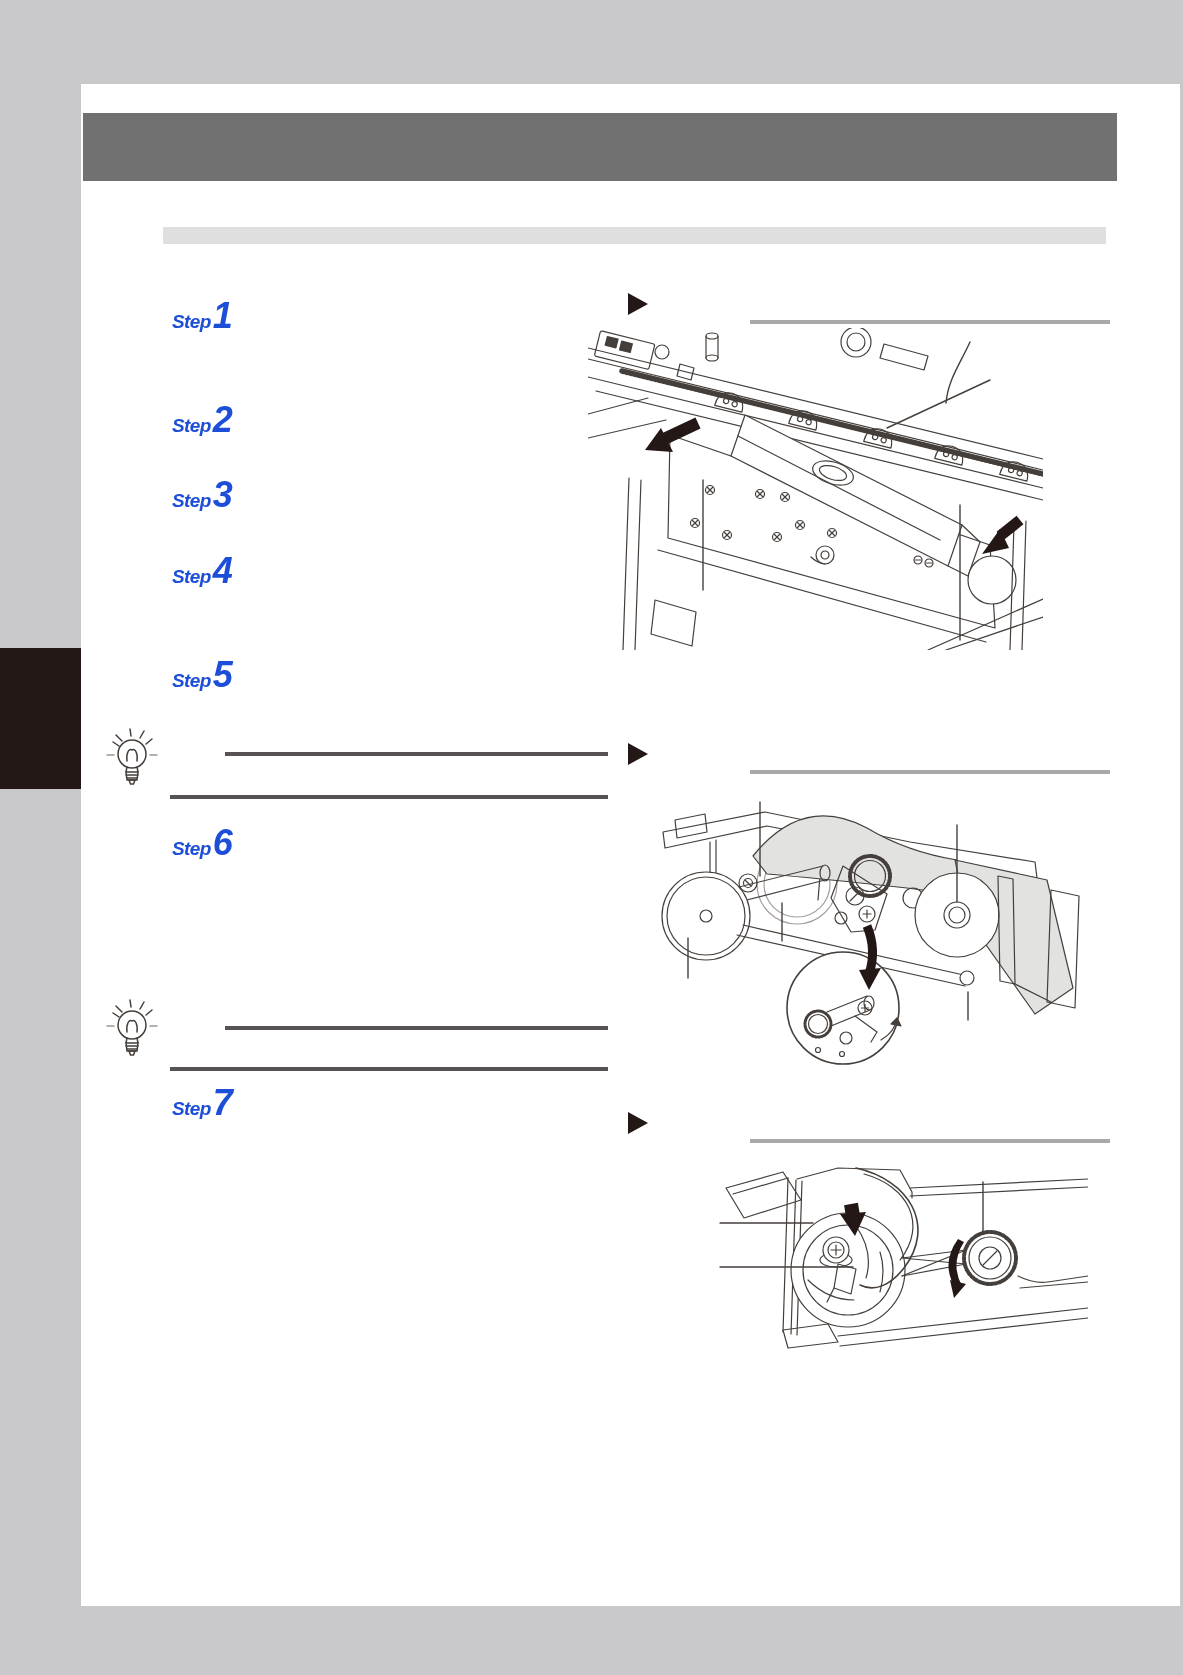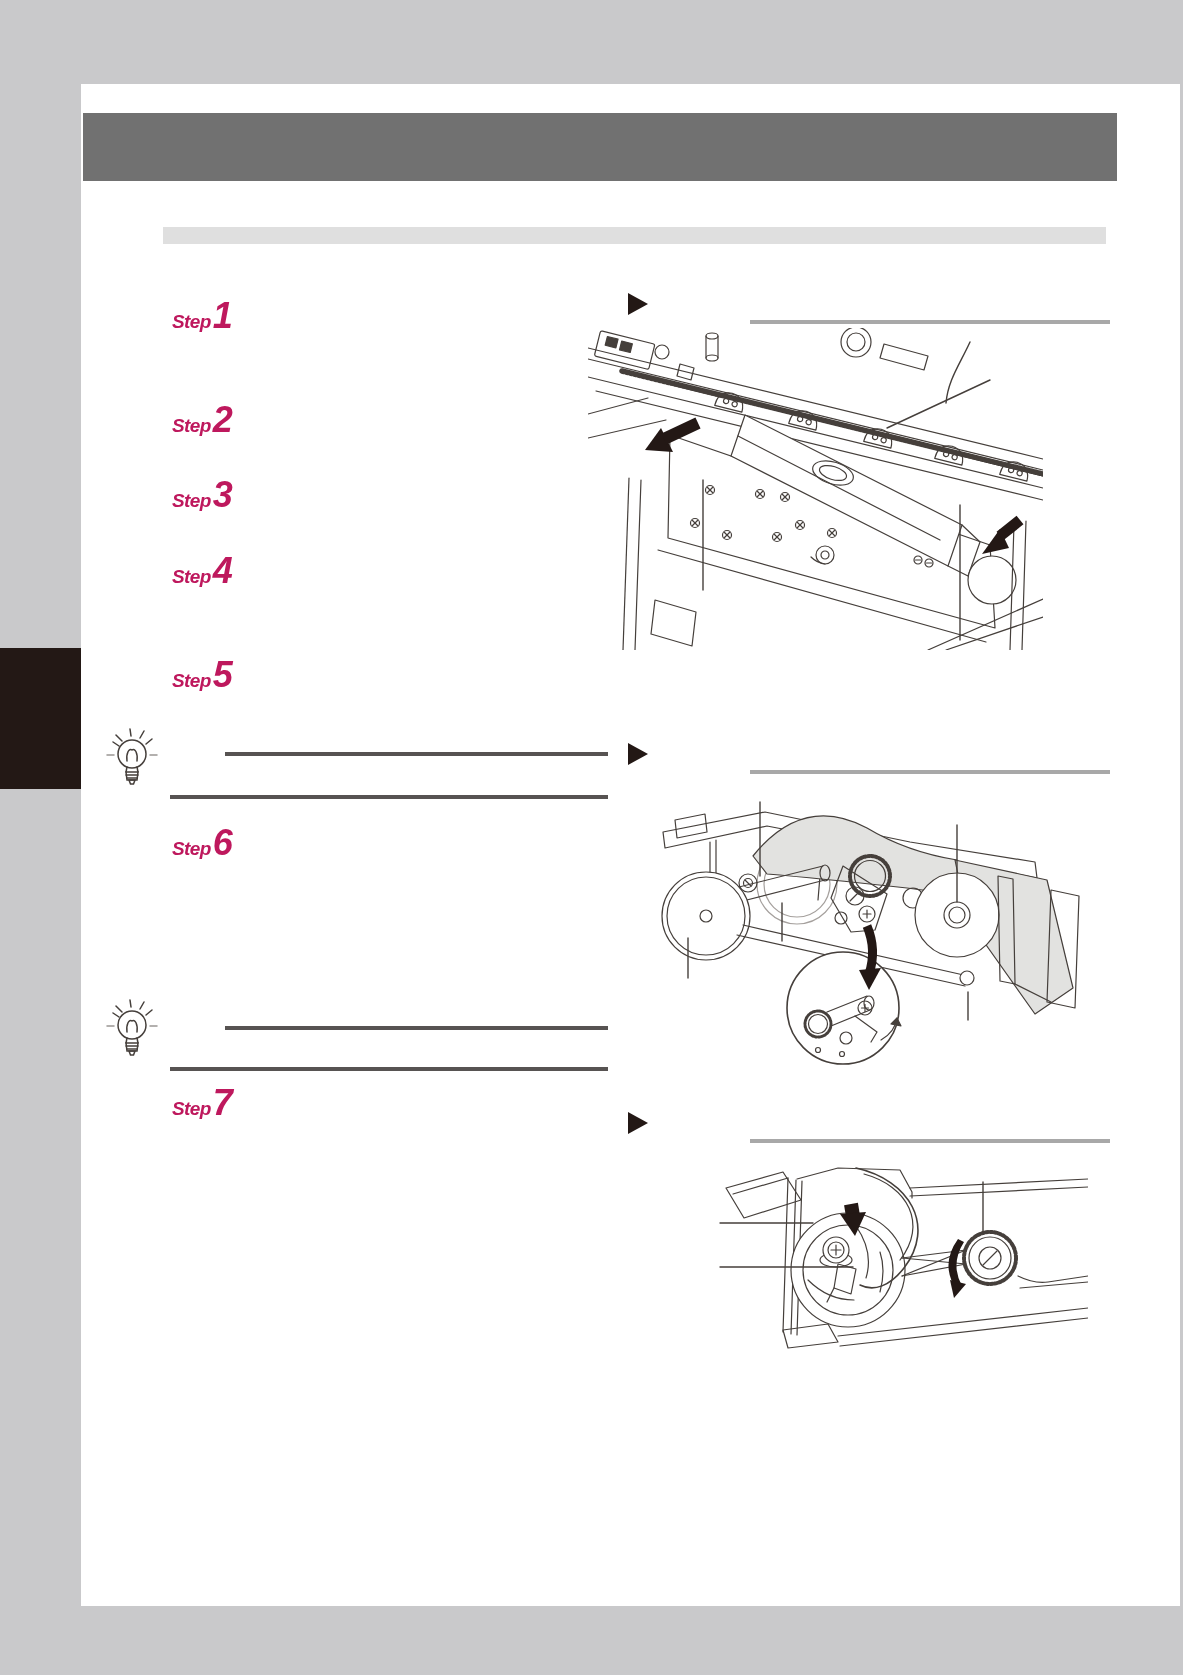--- a/index.html
+++ b/index.html
@@ -3,21 +3,21 @@
 <meta charset="utf-8">
 <style>
   html,body{margin:0;padding:0;}
   body{width:1183px;height:1675px;background:#c9c9cb;position:relative;
        font-family:"Liberation Sans",sans-serif;overflow:hidden;}
   .abs{position:absolute;}
   .paper{left:81px;top:84px;width:1099px;height:1522px;background:#ffffff;}
   .side-tab{left:0;top:648px;width:81px;height:141px;background:#231815;}
   .header-bar{left:83px;top:113px;width:1034px;height:68px;background:#717171;}
   .subheader-bar{left:163px;top:227px;width:943px;height:17px;background:#dfdfdf;}
-  .step{position:absolute;left:172px;display:flex;align-items:baseline;color:#be185d;
+  .step{position:absolute;left:172px;display:flex;align-items:baseline;color:#1d4ed8;
         font-style:italic;font-weight:bold;white-space:nowrap;}
   .step-word{font-size:19px;letter-spacing:-0.6px;}
   .step-num{font-size:36px;line-height:1;margin-left:2px;letter-spacing:-1px;}
   .rule-dark{position:absolute;height:4px;background:#575352;}
   .rule-gray{position:absolute;height:4px;background:#a8a8a8;}
   .marker{position:absolute;width:20px;height:22px;}
   svg{display:block;}
 </style>
 </head>
 <body>

